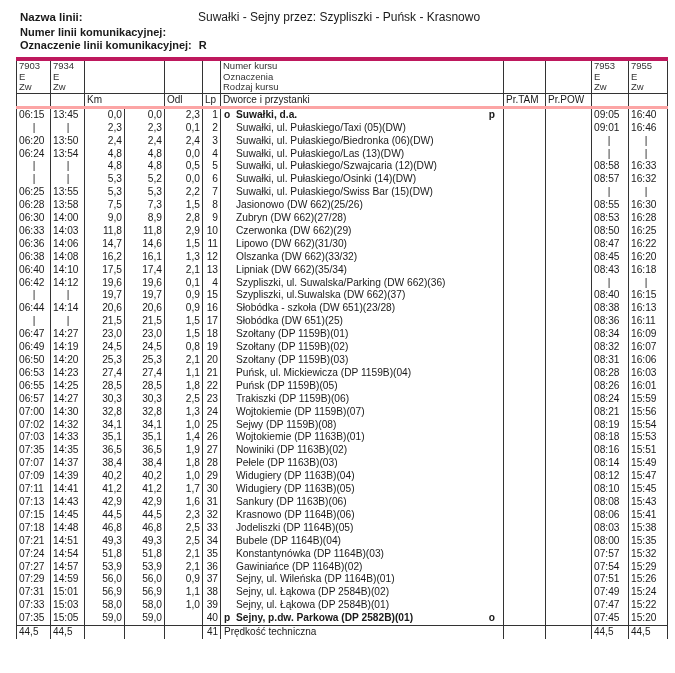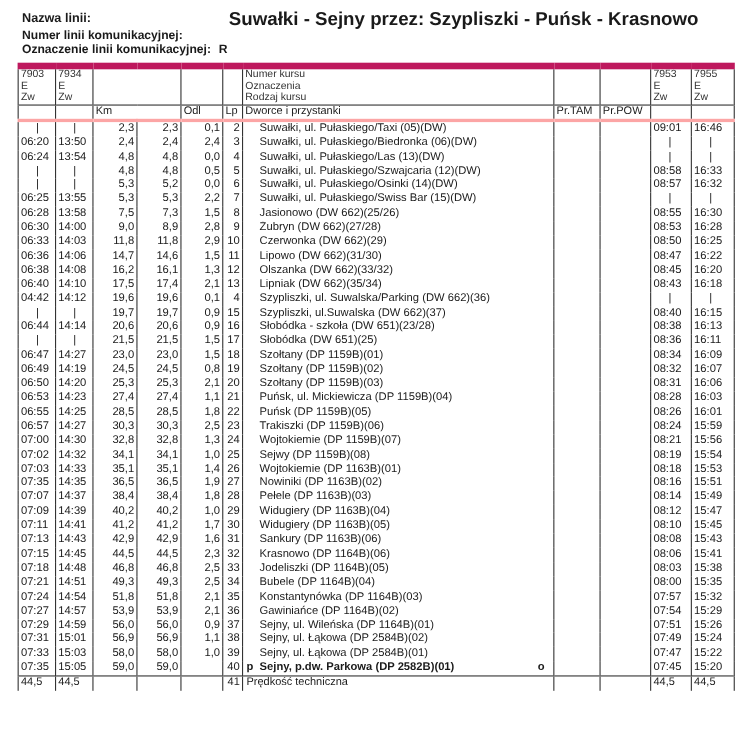--- a/index.html
+++ b/index.html
@@ -4,33 +4,33 @@
 <style>
   html, body { margin: 0; padding: 0; background: #ffffff; }
   body {
     width: 675px; height: 673px; overflow: hidden; position: relative;
     font-family: "Liberation Sans", sans-serif; color: #1a1a1a;
   }
   .hdr { position: absolute; left: 20px; font-size: 11px; line-height: 13px; }
   .hdr .lbl { font-weight: bold; }
   #h1 { top: 11px; }
   #h1 .lbl { font-size: 11.5px; }
-  #h1 .val { position: absolute; left: 188px; top: 0; white-space: nowrap; font-weight: bold; font-size: 17px; }
+  #h1 .val { position: absolute; left: 178px; top: 0; white-space: nowrap; font-weight: normal; font-size: 12px; }
   #h2 { top: 26px; }
   #h3 { top: 39px; }
   #h3 .val { font-weight: bold; margin-left: 4px; }
 
   table.tt {
     position: absolute; left: 16px; top: 57px;
     border-collapse: collapse; table-layout: fixed;
     font-size: 10.2px; line-height: 12.9px; width: 651px;
   }
   table.tt td { padding: 0 2px; white-space: nowrap; overflow: hidden; vertical-align: top; }
   .vb { border-left: 1px solid #333; border-right: 1px solid #333; }
-  .topbox td { border-top: 6px solid #be185d; }
+  .topbox td { border-top: 4px solid #be185d; }
   .hd td { font-size: 9.5px; color: #333; line-height: 10.6px; }
   .hd .trip { line-height: 10.6px; }
   .hd2 td { border-top: 1px solid #333; border-bottom: 3px solid #fca5a5; font-size: 10px; line-height: 12px; }
   .r td { height: 12.9px; }
   .num { text-align: right; }
   .time { text-align: left; }
   .stop { padding-left: 3px !important; }
   .mark { display: inline-block; width: 12px; font-weight: bold; }
   .bold { font-weight: bold; }
   .foot td { border-top: 1px solid #333; height: 12px; font-size: 10px; }
@@ -85,20 +85,33 @@
       <td class="vb"></td>
       <td class="vb" colspan="2">Km</td>
       <td class="vb">Odl</td>
       <td class="vb">Lp</td>
       <td class="vb">Dworce i przystanki</td>
       <td class="vb">Pr.TAM</td>
       <td class="vb">Pr.POW</td>
       <td class="vb"></td>
       <td class="vb"></td>
     </tr>
+  <tr class="r">
+        <td class="vb time"><span>06:15</span></td>
+        <td class="vb time"><span>13:45</span></td>
+        <td class="vb num">0,0</td>
+        <td class="vb num">0,0</td>
+        <td class="vb num">2,3</td>
+        <td class="vb num">1</td>
+        <td class="vb stop bold"><span class="flag">p</span><span class="mark">o</span><span>Suwałki, d.a.</span></td>
+        <td class="vb"></td>
+        <td class="vb"></td>
+        <td class="vb time"><span>09:05</span></td>
+        <td class="vb time"><span>16:40</span></td>
+      </tr>
       <tr class="r">
         <td class="vb time"><span class="pipe">|</span></td>
         <td class="vb time"><span class="pipe">|</span></td>
         <td class="vb num">2,3</td>
         <td class="vb num">2,3</td>
         <td class="vb num">0,1</td>
         <td class="vb num">2</td>
         <td class="vb stop"><span class="flag"></span><span class="mark"></span><span>Suwałki, ul. Pułaskiego/Taxi (05)(DW)</span></td>
         <td class="vb"></td>
         <td class="vb"></td>
@@ -242,21 +255,21 @@
         <td class="vb num">17,4</td>
         <td class="vb num">2,1</td>
         <td class="vb num">13</td>
         <td class="vb stop"><span class="flag"></span><span class="mark"></span><span>Lipniak (DW 662)(35/34)</span></td>
         <td class="vb"></td>
         <td class="vb"></td>
         <td class="vb time"><span>08:43</span></td>
         <td class="vb time"><span>16:18</span></td>
       </tr>
       <tr class="r">
-        <td class="vb time"><span>04:42</span></td>
+        <td class="vb time"><span>06:42</span></td>
         <td class="vb time"><span>14:12</span></td>
         <td class="vb num">19,6</td>
         <td class="vb num">19,6</td>
         <td class="vb num">0,1</td>
         <td class="vb num">4</td>
         <td class="vb stop"><span class="flag"></span><span class="mark"></span><span>Szypliszki, ul. Suwalska/Parking (DW 662)(36)</span></td>
         <td class="vb"></td>
         <td class="vb"></td>
         <td class="vb time"><span class="pipe">|</span></td>
         <td class="vb time"><span class="pipe">|</span></td>

